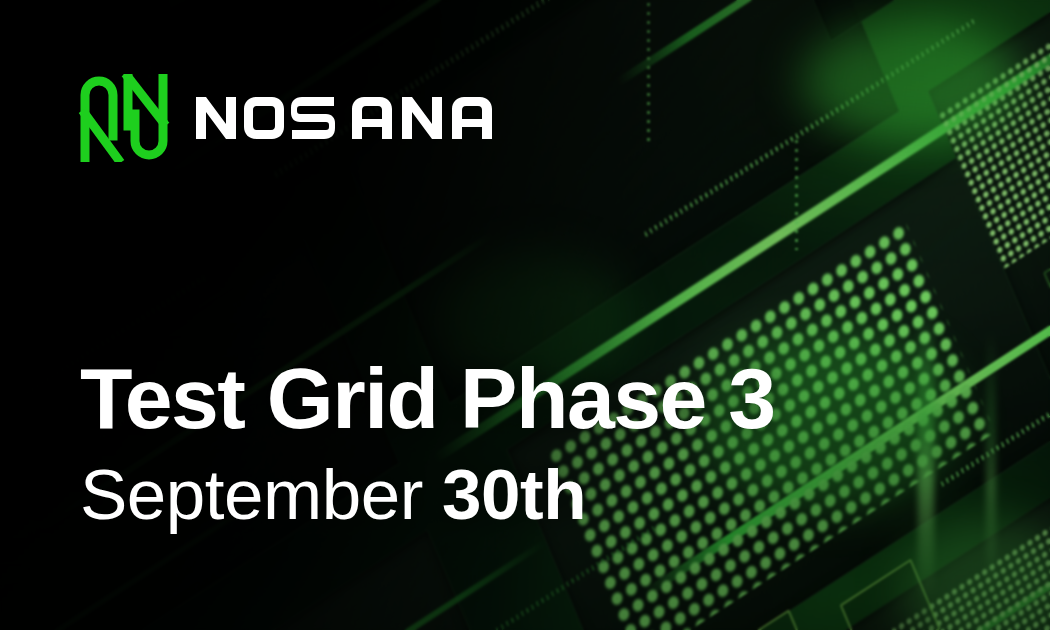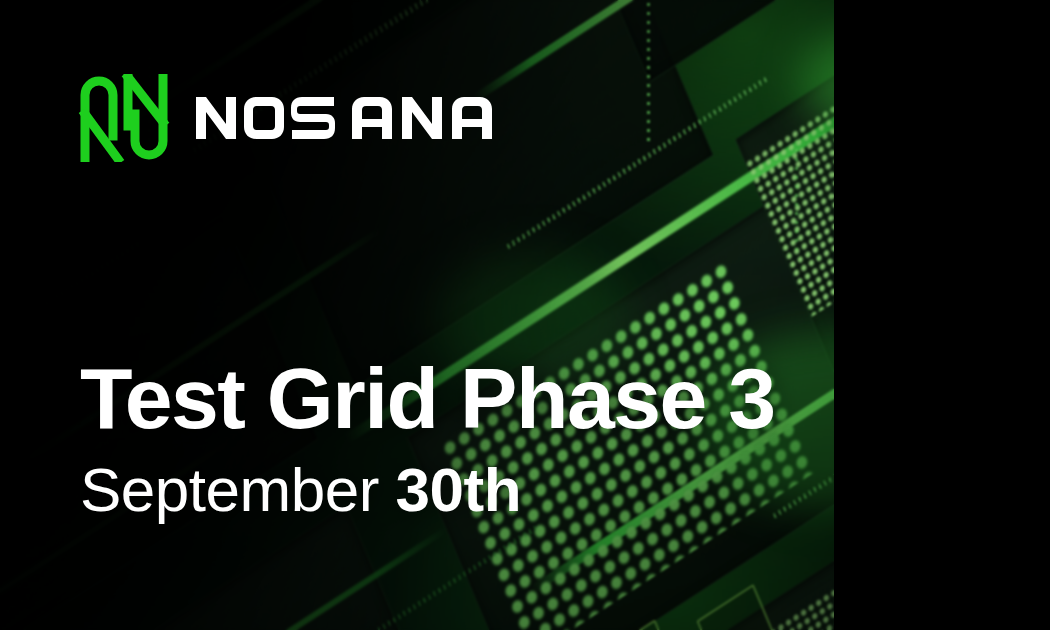--- a/index.html
+++ b/index.html
@@ -6,21 +6,21 @@
     margin: 0;
     padding: 0;
     background: #000;
   }
   body {
     font-family: "Liberation Sans", sans-serif;
   }
 
   .banner {
     position: relative;
-    width: 834px;
+    width: 1050px;
     height: 630px;
     overflow: hidden;
     background: #1d4ed8;
     isolation: isolate;
   }
 
   
   .bg {
     position: absolute;
     inset: 0;
@@ -182,21 +182,21 @@
     font-size: 86px;
     line-height: 1.0;
     letter-spacing: -1.5px;
     color: #ffffff;
     white-space: nowrap;
     text-shadow: 0 2px 26px rgba(0,0,0,0.55);
   }
   .subhead {
     margin: 18px 0 0 0;
     font-family: "Liberation Sans", sans-serif;
-    font-size: 62px;
+    font-size: 71px;
     line-height: 1.0;
     letter-spacing: -0.5px;
     color: #ffffff;
     white-space: nowrap;
     font-weight: 300;
     text-shadow: 0 2px 22px rgba(0,0,0,0.5);
   }
   .subhead .light { font-weight: 300; }
   .subhead .bold  { font-weight: bold; }
 </style>

